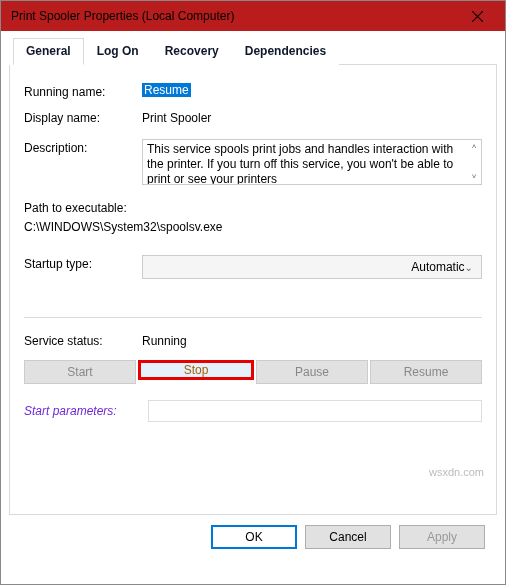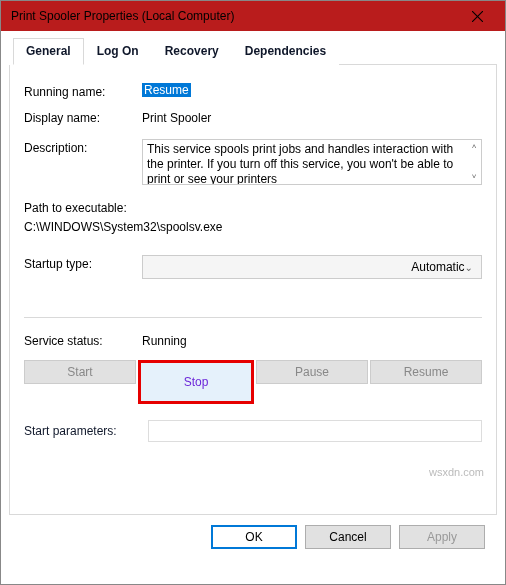--- a/index.html
+++ b/index.html
@@ -98,26 +98,26 @@
       height: 24px;
       border: 1px solid #ccc;
       background: #e1e1e1;
       font-size: 12px;
       color: #888;
       display: flex; align-items: center; justify-content: center;
     }
     .svc-btn.highlighted {
       border: 3px solid #e60000;
       background: #e5f1fb;
-      color: #6d28d9;
-      height: 44px;
+      color: #a16207;
+      height: 20px;
     }
     .note { font-size: 12px; line-height: 1.4; margin-bottom: 14px; }
     .param-row { display: flex; align-items: center; gap: 6px; }
-    .param-label { width: 118px; font-size: 12px; color: #0f172a; }
+    .param-label { width: 118px; font-size: 12px; color: #6d28d9; font-style: italic; }
     .param-input {
       flex: 1; height: 22px; border: 1px solid #ddd; background: #fff;
     }
     .footer {
       display: flex;
       justify-content: flex-end;
       gap: 8px;
       padding: 10px 12px 0 0;
     }
     .footer-btn {

